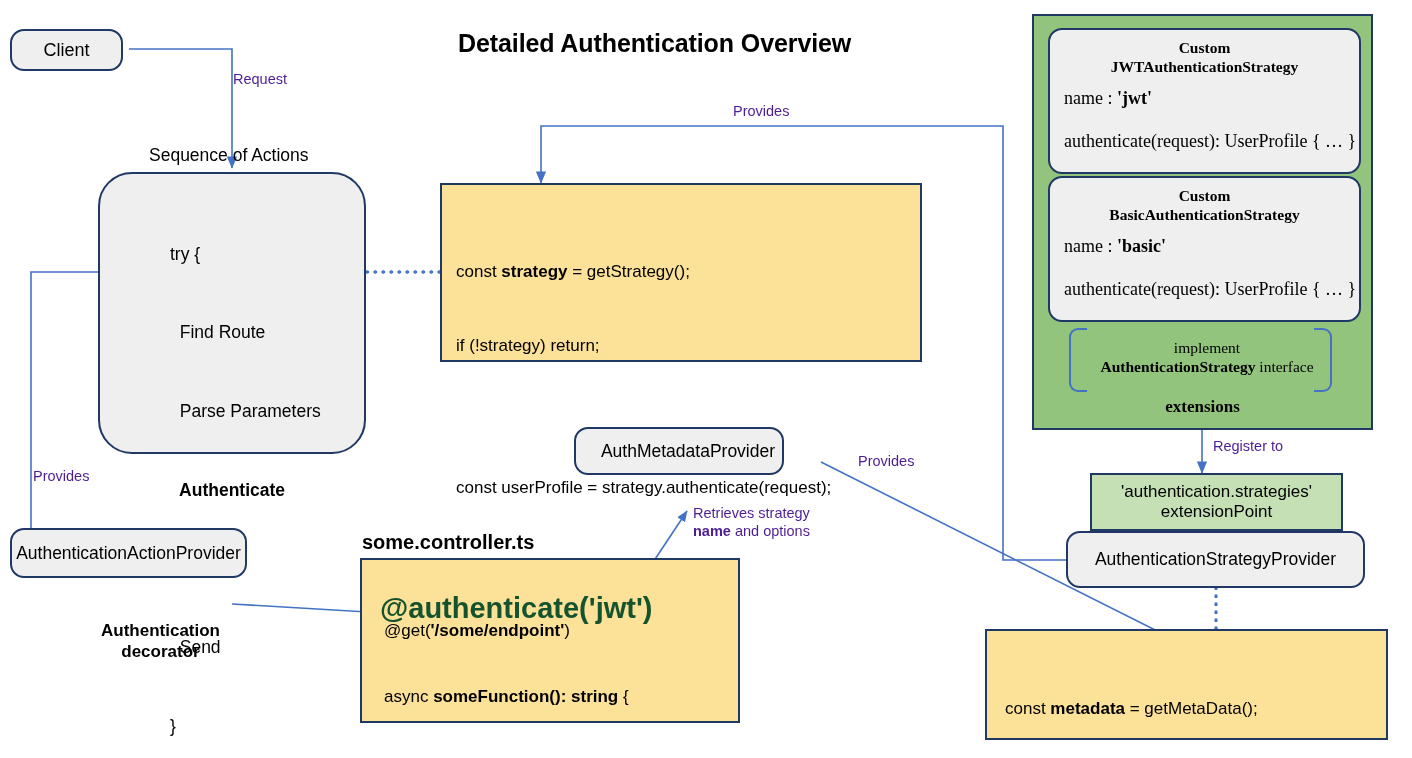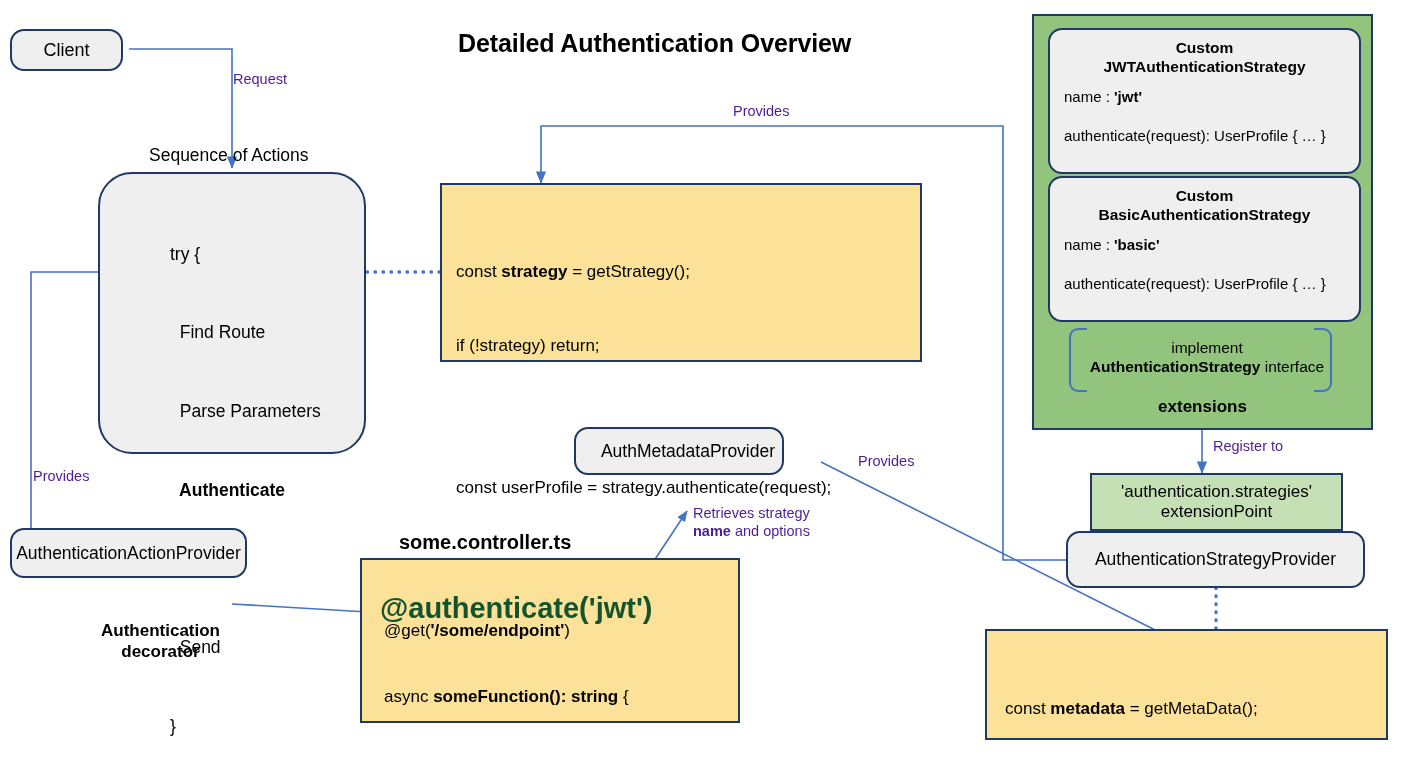--- a/index.html
+++ b/index.html
@@ -58,41 +58,41 @@
   
   .card{
     position:absolute;background:#EFEFEF;border:2.5px solid #1F3864;border-radius:14px;
     box-sizing:border-box;
   }
   .card .cardtitle{
     text-align:center;font-size:15.5px;font-weight:bold;line-height:1.2;
     margin-top:9px;
   }
   .card .cardrow{
-    font-size:15px;margin-left:14px;margin-top:12px;
+    font-size:18px;margin-left:14px;margin-top:12px;
   }
   .card .cardrow b{font-weight:bold;}
 
   .implbox{
     position:absolute;text-align:center;font-size:15.5px;line-height:1.25;
     color:#000;
   }
   .implbox b{font-weight:bold;}
   .bracketL,.bracketR{
     position:absolute;width:16px;border:2px solid #4472C4;
     background:transparent;
   }
   .bracketL{border-right:none;border-radius:9px 0 0 9px;}
   .bracketR{border-left:none;border-radius:0 9px 9px 0;}
 
   .extlabel{
     position:absolute;font-size:17px;font-weight:bold;text-align:center;width:100%;
   }
 
-  .ctrlTitle{position:absolute;font-size:20px;font-weight:bold;margin-left:37px;}
+  .ctrlTitle{position:absolute;font-size:20px;font-weight:bold;}
   .decoBig{
     position:absolute;font-size:29px;font-weight:bold;color:#14532d;white-space:pre;
   }
 </style>
 </head>
 <body>
 
 <div id="stage">
 
   <svg class="svgLayer" viewBox="0 0 1412 758">
@@ -190,21 +190,21 @@
       
       
     </div>
   </div>
 
   <div class="boldlabel" style="left:88px;top:621px;width:145px;">
     <div>Authentication</div>
     <div>decorator</div>
   </div>
 
-  <div class="node greenpanel" style="left:1032px;top:14px;width:341px;height:416px;">
+  <div class="node greenpanel" style="left:1032px;top:14px;width:341px;height:416px;font-family:Liberation Serif, serif;">
 
     <div class="card" style="left:14px;top:12px;width:313px;height:146px;">
       <div class="cardtitle">
         <div>Custom</div>
         <div>JWTAuthenticationStrategy</div>
       </div>
       <div class="cardrow"><span>name : </span><b>'jwt'</b></div>
       <div class="cardrow" style="margin-top:22px;">authenticate(request): UserProfile { … }</div>
     </div>
 

